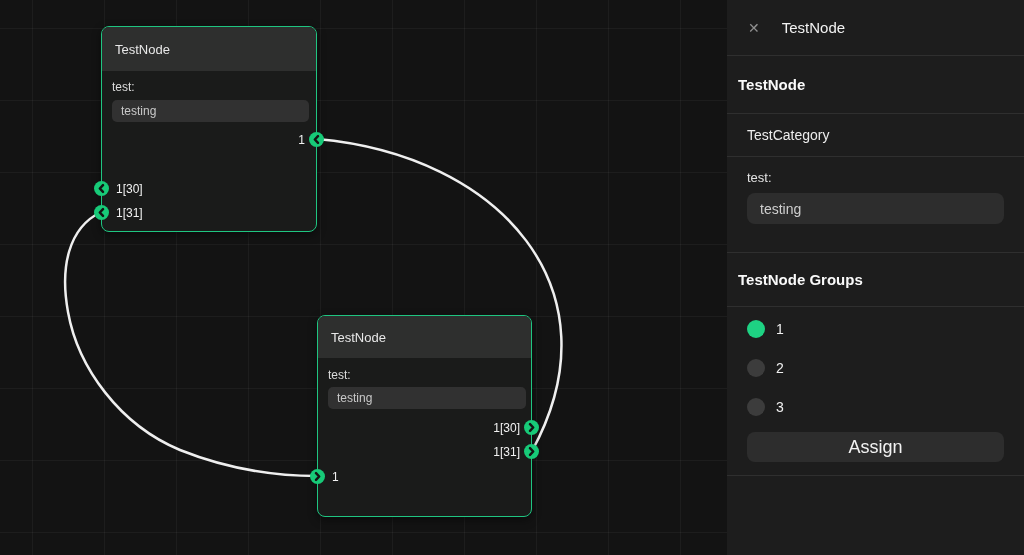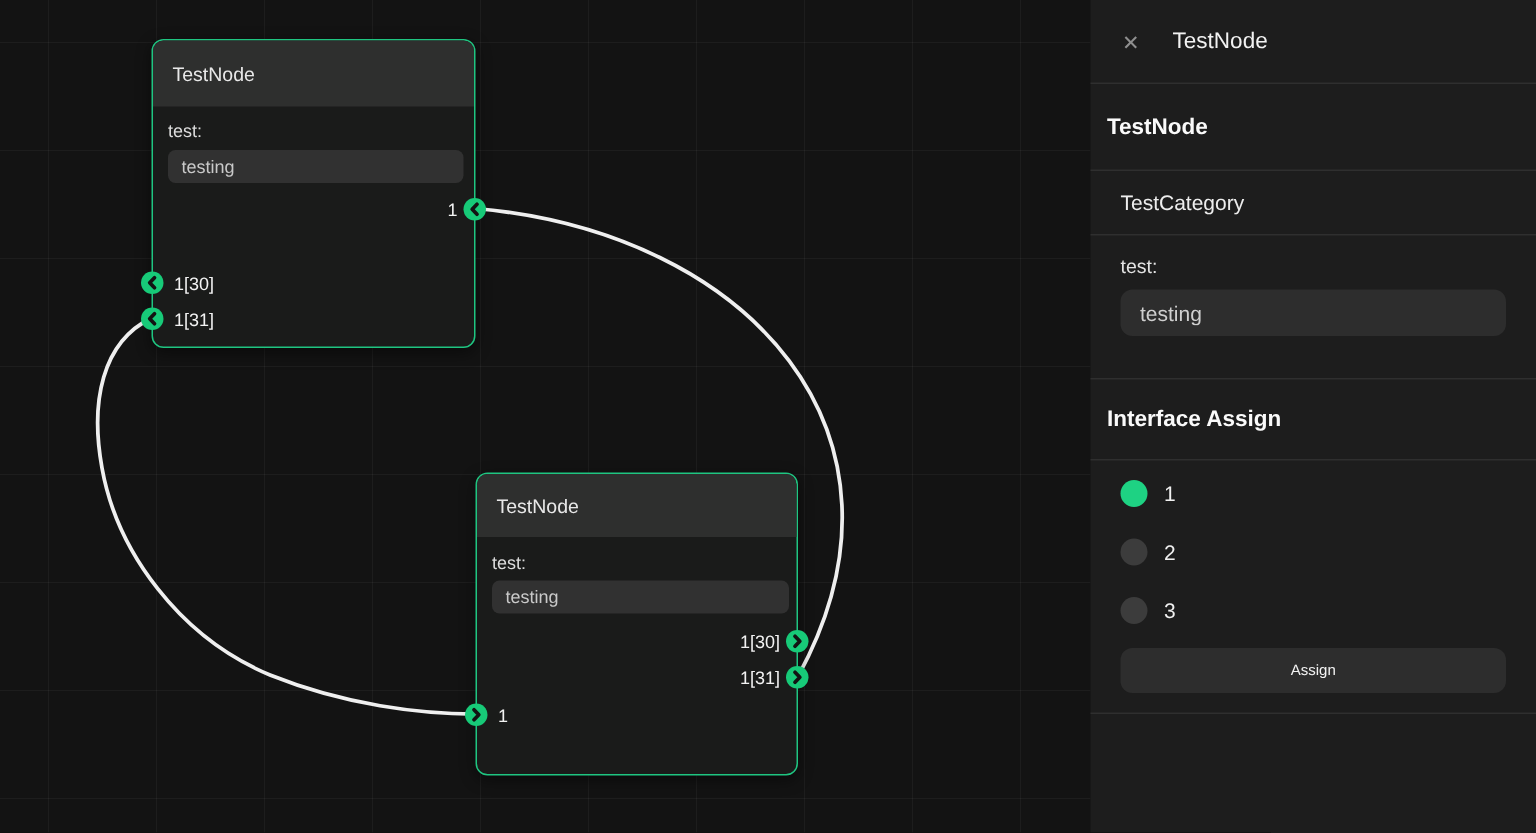--- a/index.html
+++ b/index.html
@@ -54,21 +54,21 @@
   .sb-input { margin-top:8px; width:100%; height:31px; background:#2d2d2d; border:none;
               border-radius:8px; padding:0 13px; font-size:14px; color:#cfcfcf;
               font-family:"Liberation Sans", sans-serif; outline:none; }
   .sb-groups { height:169px; padding:8px 20px 0; border-bottom:1px solid #2f2f2f; }
   .radio-row { display:flex; align-items:center; height:28px; margin-bottom:11px;
                cursor:pointer; }
   .radio-dot { width:18px; height:18px; border-radius:50%; background:#3c3c3c; }
   .radio-row.selected .radio-dot { background:#1ed283; }
   .radio-label { margin-left:11px; font-size:14px; color:#f0f0f0; }
   .assign-btn { display:block; width:100%; height:30px; margin-top:3px; background:#2d2d2d;
-                border:none; border-radius:8px; color:#f2f2f2; font-size:10px;
+                border:none; border-radius:8px; color:#f2f2f2; font-size:18px;
                 font-family:"Liberation Sans", sans-serif; cursor:pointer; }
 </style>
 </head>
 <body>
 
 <div class="app">
 
   <div class="canvas">
 
     <svg class="wires">
@@ -137,21 +137,21 @@
     </div>
 
     <div class="sb-heading h-cat">TestNode</div>
     <div class="sb-value">TestCategory</div>
 
     <div class="sb-props">
       <div class="sb-field-label">test:</div>
       <input class="sb-input" value="testing" style="">
     </div>
 
-    <div class="sb-heading h-ig">Interface Assign</div>
+    <div class="sb-heading h-ig">TestNode Groups</div>
     <div class="sb-groups">
       <div class="radio-row selected">
         <span class="radio-dot"></span>
         <span class="radio-label">1</span>
       </div>
       <div class="radio-row">
         <span class="radio-dot"></span>
         <span class="radio-label">2</span>
       </div>
       <div class="radio-row">

